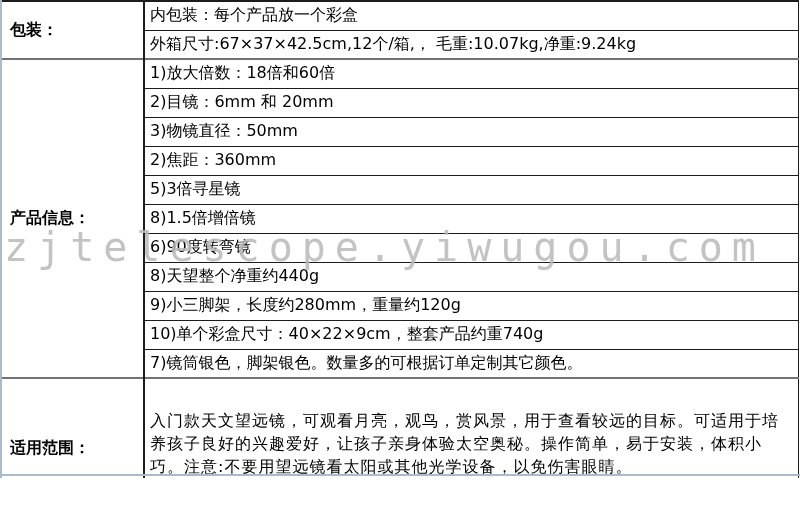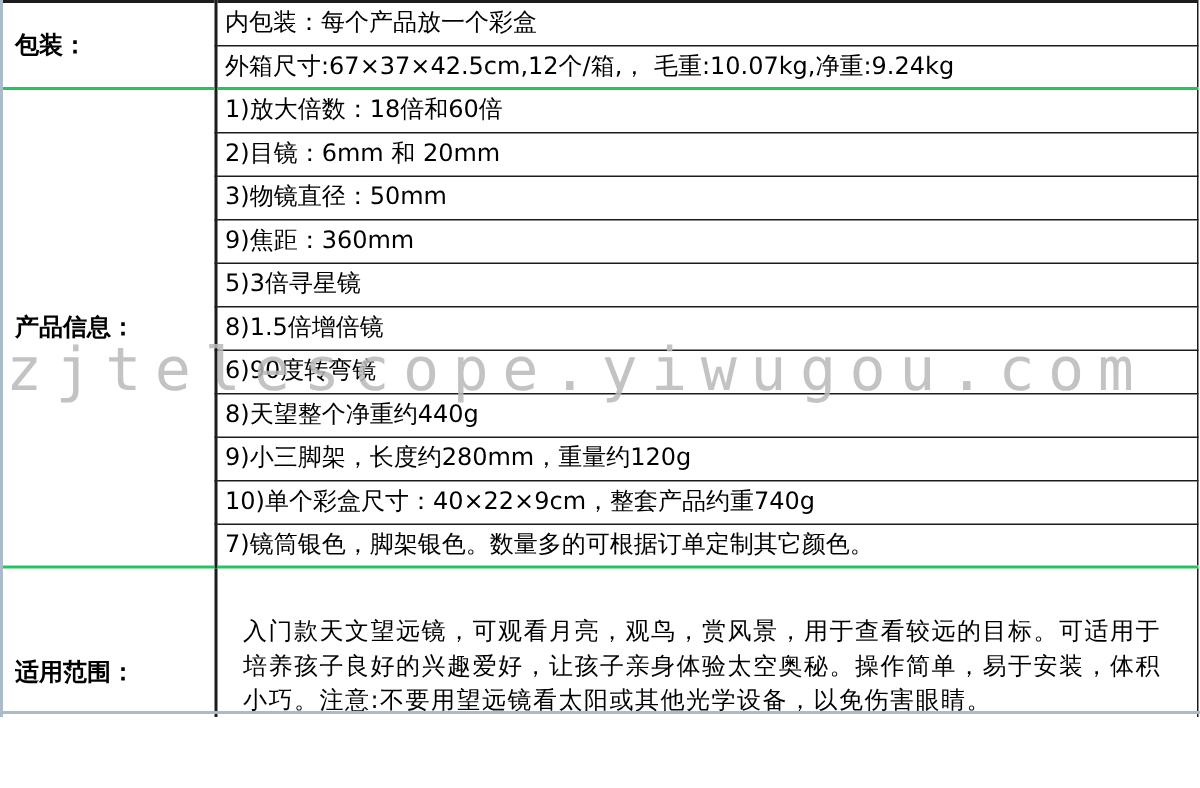--- a/index.html
+++ b/index.html
@@ -29,28 +29,28 @@
   }
   td.label {
     width:129px;
     font-weight:bold;
     padding-left:8px;
     border-left:none;
     border-right:2px solid #1c1c1c;
     white-space:nowrap;
   }
   tr.r { height:29px; }
-  tr.section-start > td { border-top:2px solid #22c55e; }
+  tr.section-start > td { border-top:2px solid #737373; }
   tr.last { height:139px; }
   tr.last > td { border-bottom:none; }
   td.desc {
     white-space:normal;
     line-height:23px;
     letter-spacing:1px;
-    padding:0 8px 10px 17px;
+    padding:0 8px 10px 5px;
   }
   .edge-left {
     position:absolute; left:0; top:0;
     width:2px; height:100%;
     background:#a9bbcd;
   }
   .edge-bottom {
     position:absolute; left:0; bottom:2px;
     width:100%; height:2px;
     background:#a9bbcd;
@@ -87,21 +87,21 @@
       <td class="label" rowspan="11">产品信息：</td>
       <td>1)放大倍数：18倍和60倍</td>
     </tr>
     <tr class="r">
           <td>2)目镜：6mm 和 20mm</td>
         </tr>
     <tr class="r">
           <td>3)物镜直径：50mm</td>
         </tr>
     <tr class="r">
-          <td>9)焦距：360mm</td>
+          <td>2)焦距：360mm</td>
         </tr>
     <tr class="r">
           <td>5)3倍寻星镜</td>
         </tr>
     <tr class="r">
           <td>8)1.5倍增倍镜</td>
         </tr>
     <tr class="r">
           <td>6)90度转弯镜</td>
         </tr>

